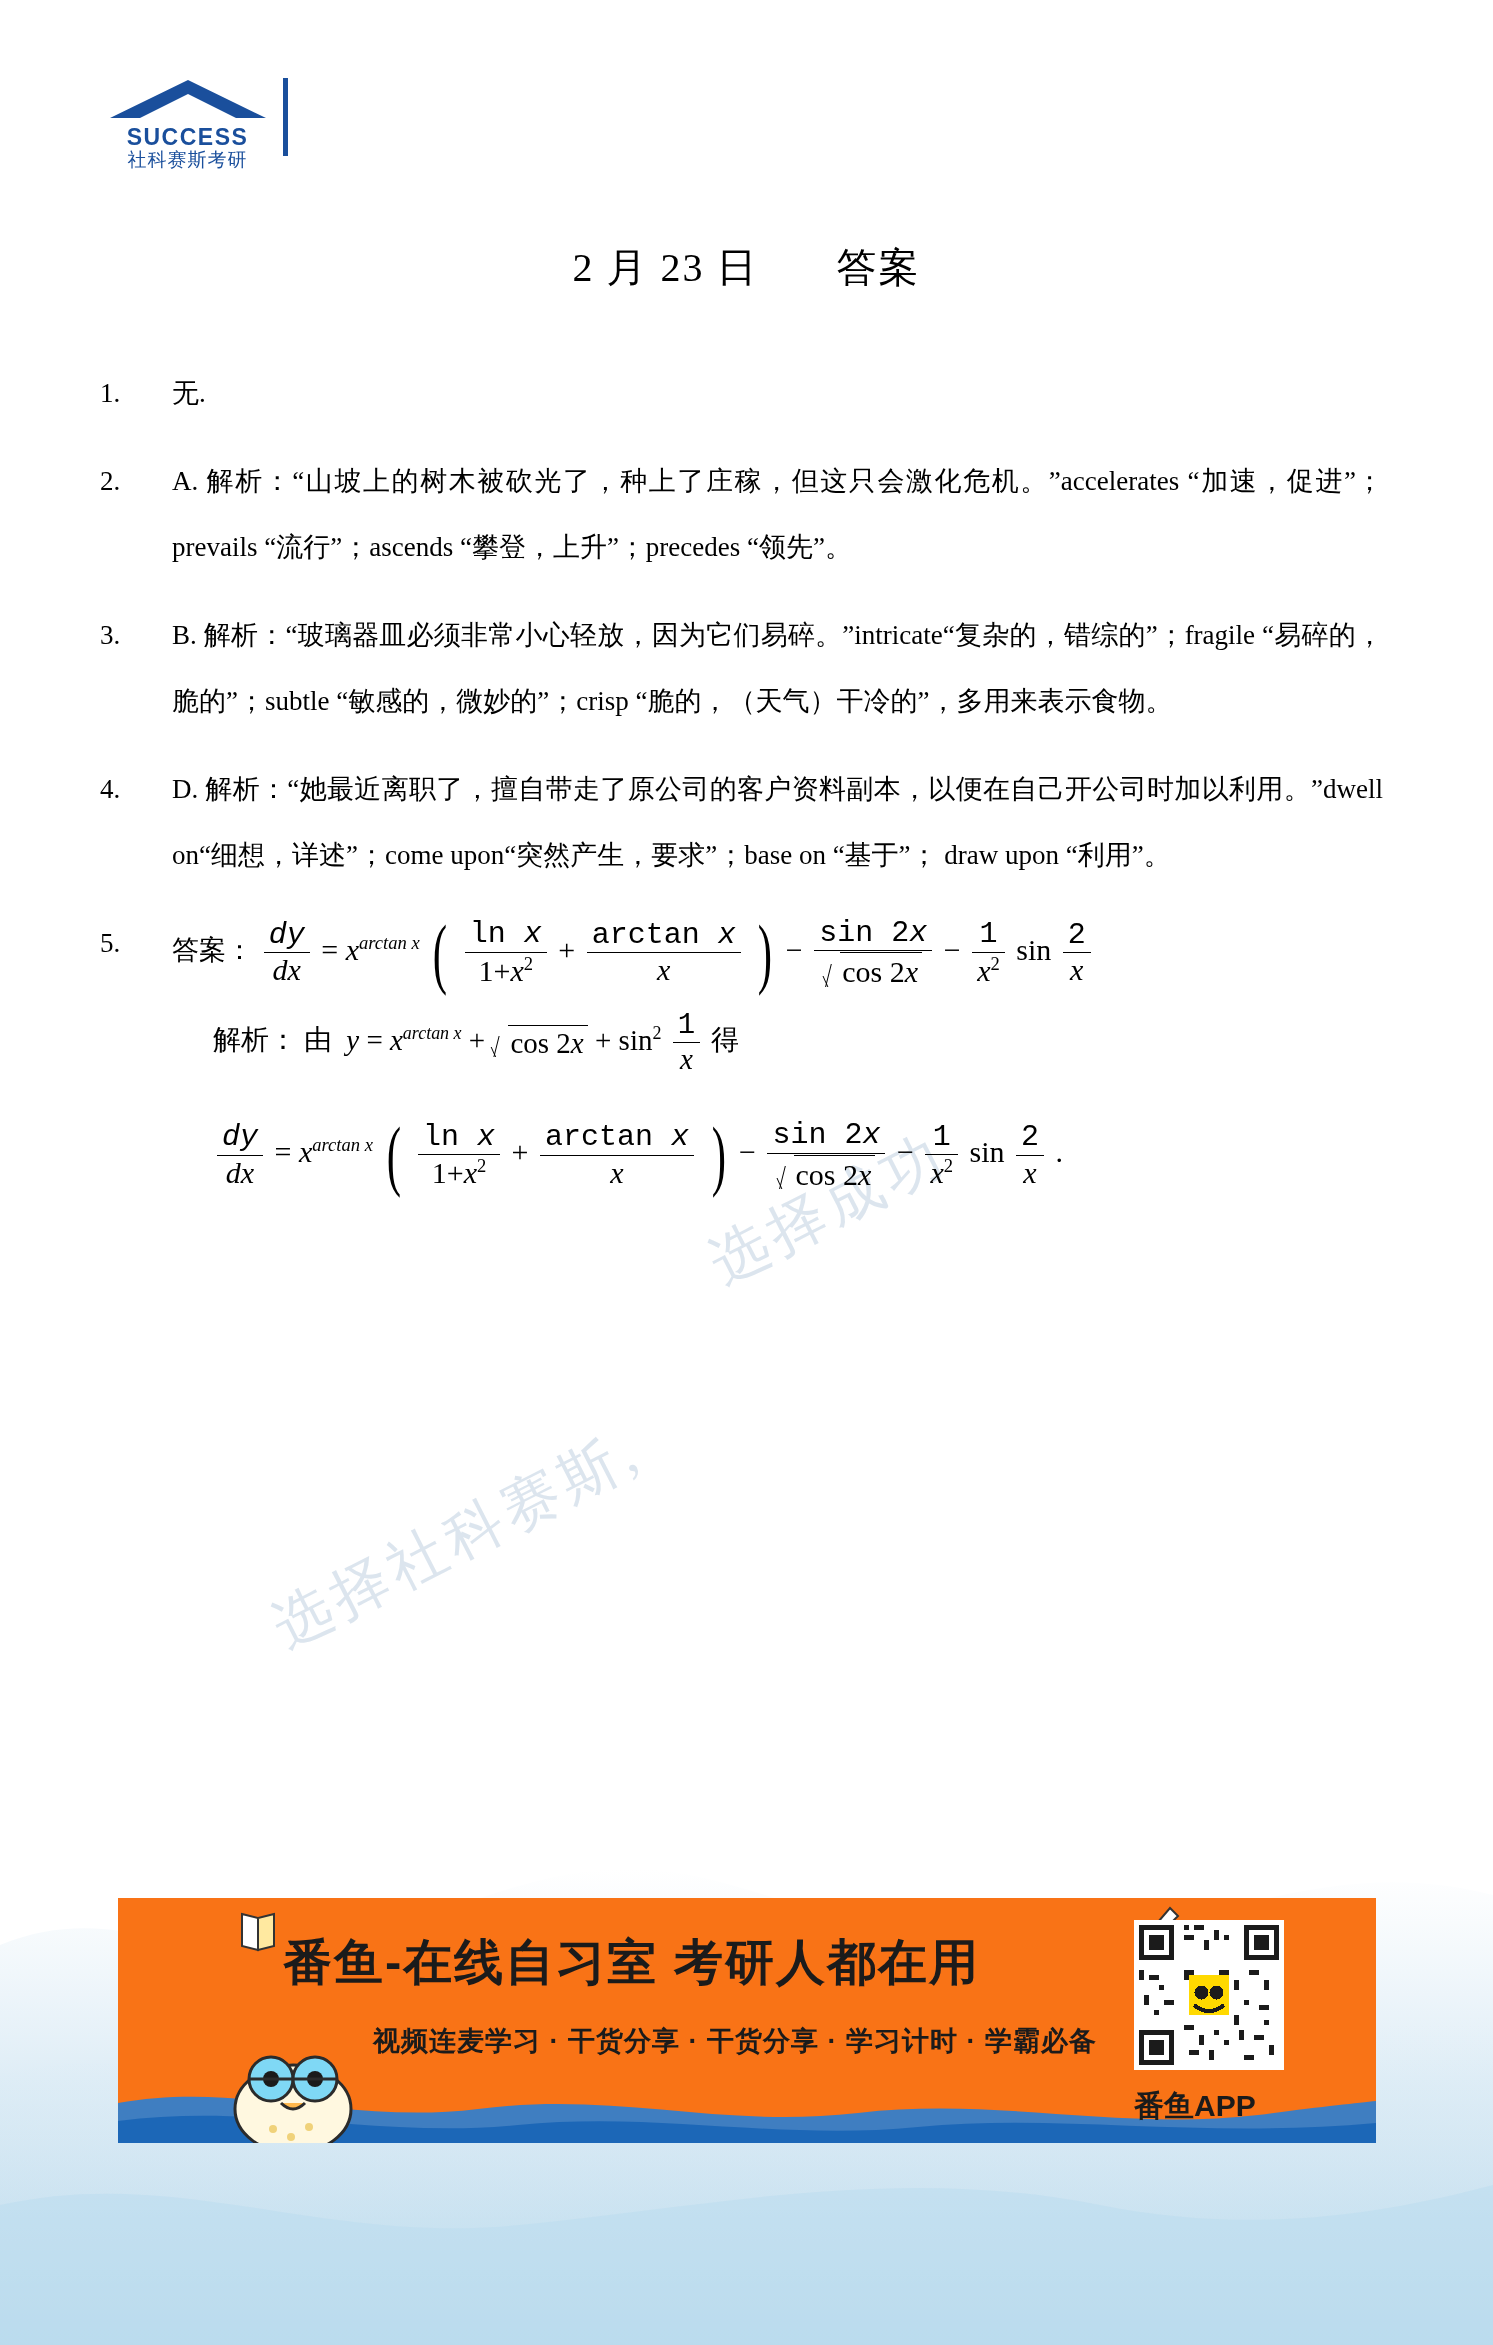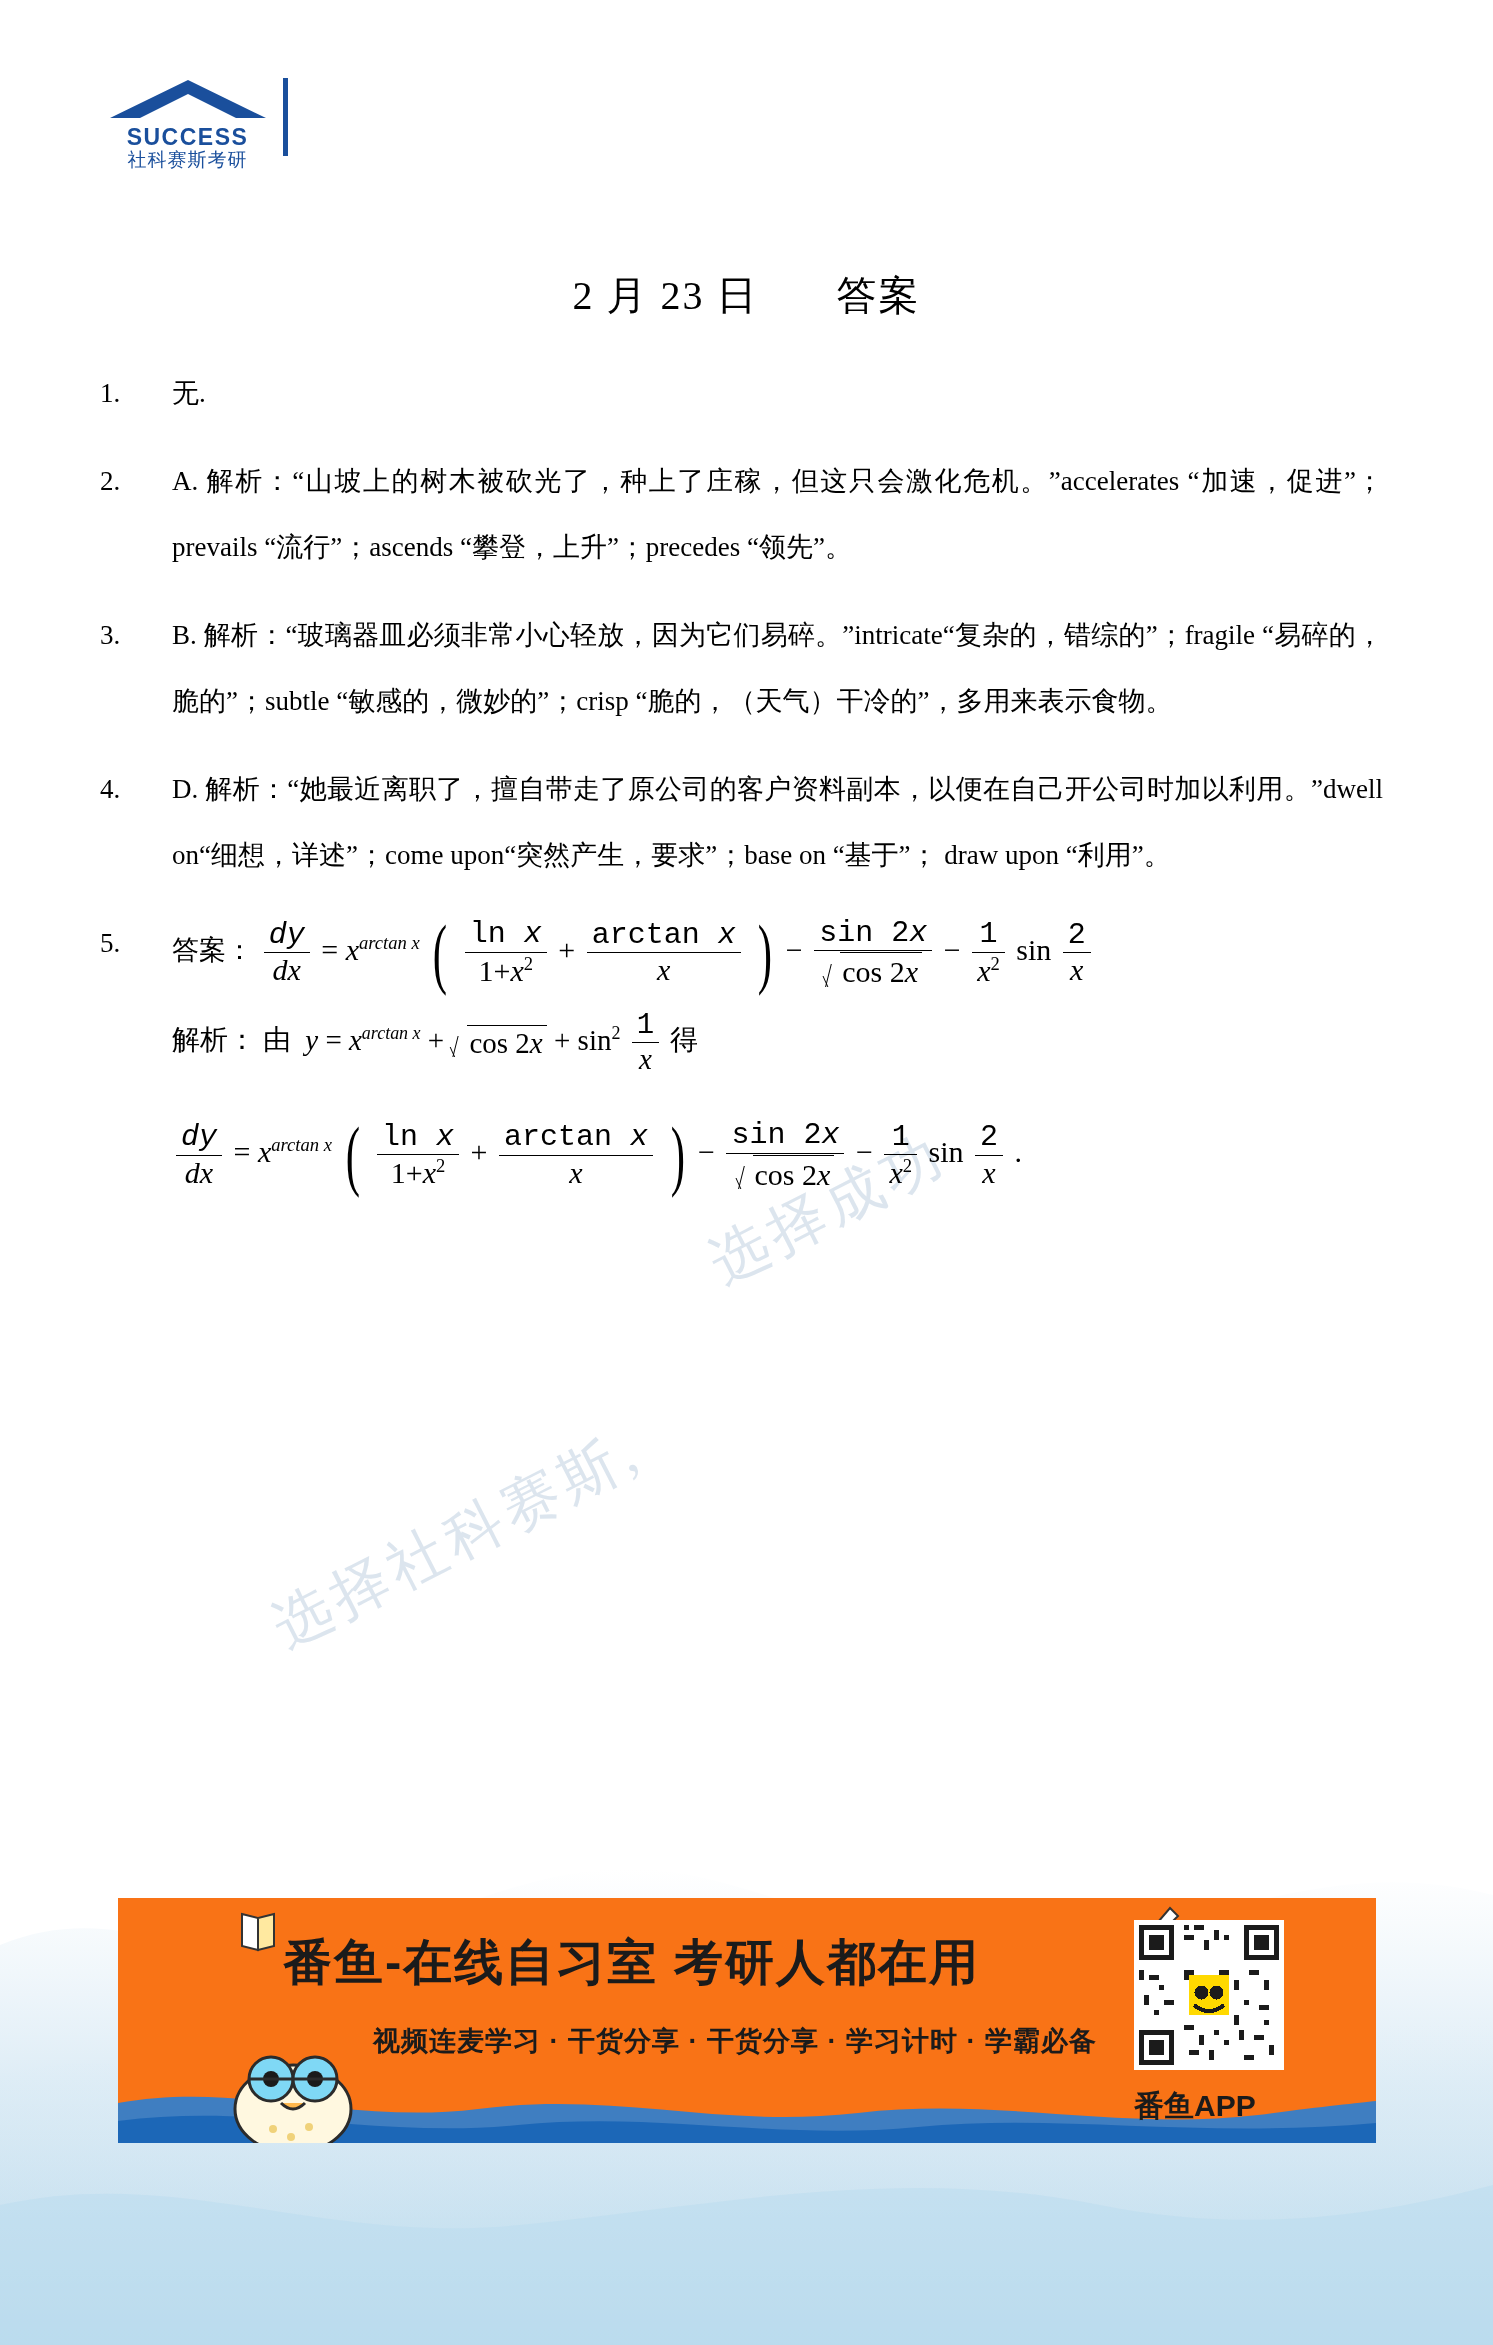--- a/index.html
+++ b/index.html
@@ -99,21 +99,20 @@
     position: absolute;
     left: 0;
     top: 240px;
     width: 100%;
     text-align: center;
     font-family: "Liberation Serif", serif;
     font-size: 40px;
     color: #000;
     letter-spacing: 2px;
     z-index: 10;
-    margin-top: 28px;
   }
   .doc-title .gap { display: inline-block; width: 78px; }
 
   
   .content {
     position: absolute;
     left: 0;
     top: 360px;
     width: 1493px;
     z-index: 10;
@@ -196,20 +195,21 @@
     display: inline-block;
     border-top: 1.4px solid #000;
     padding: 2px 4px 0 2px;
   }
 
   .math-line {
     position: relative;
     padding-left: 172px;
     font-size: 28px;
     margin-bottom: 10px;
+    margin-left: 41px;
   }
   .math-line .lbl {
     font-style: normal;
     font-family: "Liberation Serif", serif;
   }
 
   
   .watercolor {
     position: absolute;
     left: 0;

